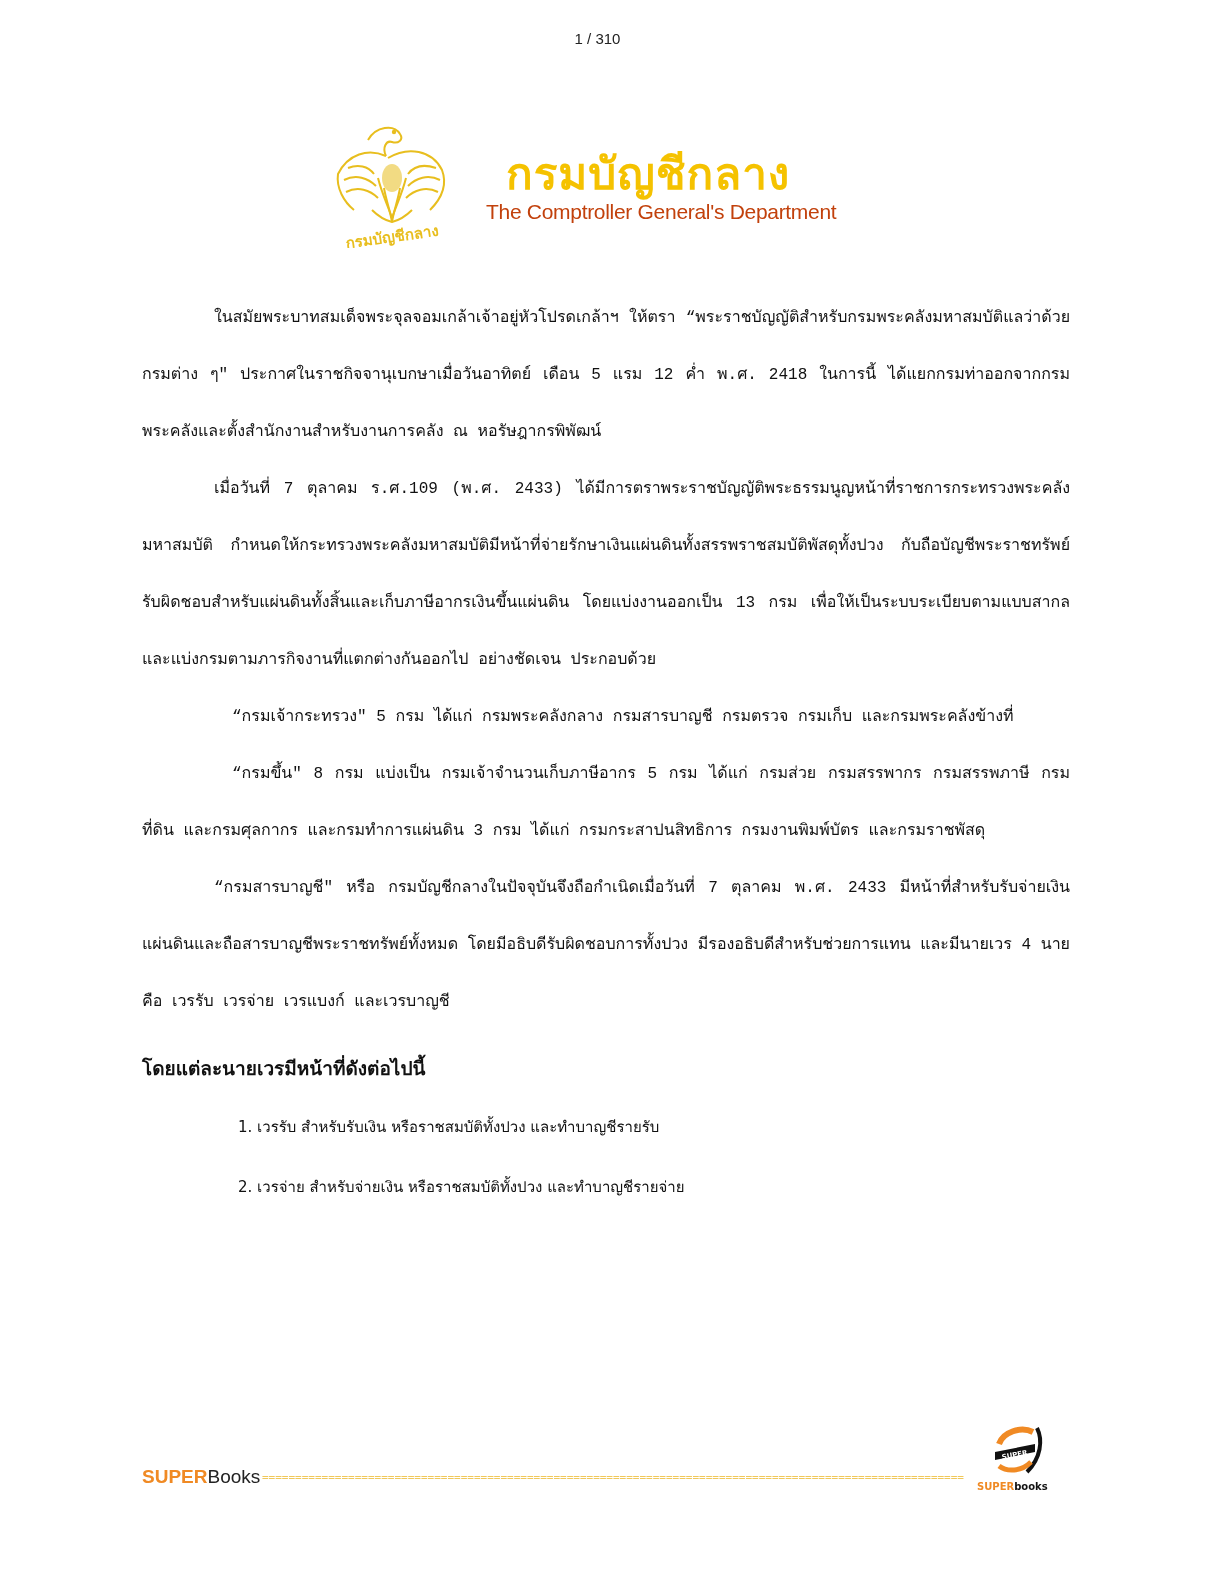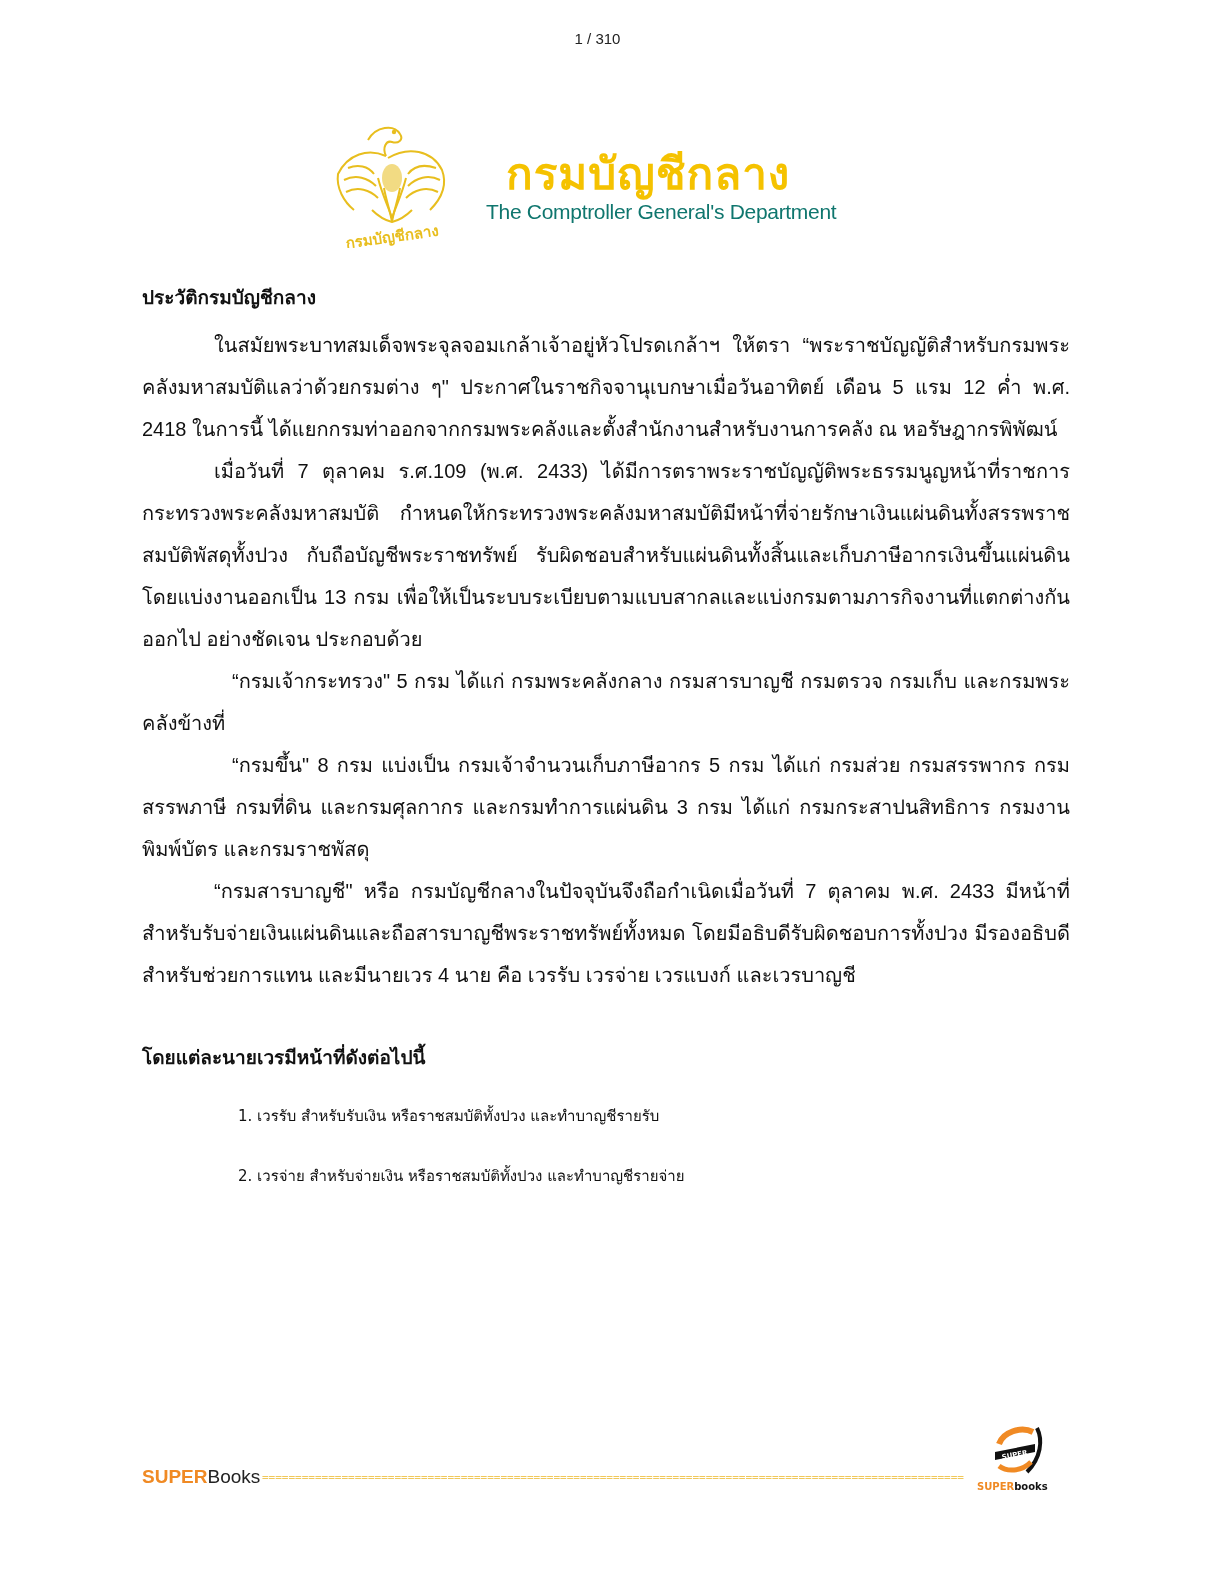--- a/index.html
+++ b/index.html
@@ -49,48 +49,48 @@
       color: #F5C200;
       letter-spacing: 1px;
       white-space: nowrap;
     }
     .logo-eng {
       position: absolute;
       left: 158px;
       top: 82px;
       font-family: "Liberation Sans", sans-serif;
       font-size: 21px;
-      color: #0f766e;
+      color: #c2410c;
       white-space: nowrap;
       letter-spacing: -0.3px;
     }
     .content {
       position: absolute;
       left: 142px;
       top: 280px;
       width: 928px;
     }
     .heading {
       font-family: "DejaVu Sans", sans-serif;
       font-weight: bold;
       font-size: 19px;
       line-height: 34px;
       margin: 0;
     }
     .para {
-      font-family: Liberation Sans, sans-serif;
-      font-size: 20px;
-      line-height: 42px;
+      font-family: Liberation Mono, monospace;
+      font-size: 16px;
+      line-height: 57px;
       text-align: justify;
       text-align-last: left;
       margin: 0;
     }
     .indent { text-indent: 72px; }
     .indent2 { text-indent: 90px; }
-    .h2-wrap { margin-top: 44px; }
+    .h2-wrap { margin-top: 20px; }
     .list-item {
       font-family: "DejaVu Sans", sans-serif;
       font-size: 15px;
       line-height: 60px;
       margin: 0;
       text-indent: 96px;
       text-align: justify;
       text-align-last: left;
     }
     .footer {
@@ -167,21 +167,20 @@
       <circle cx="66" cy="14" r="2.2"></circle>
       <ellipse cx="64" cy="60" rx="10" ry="14" opacity="0.55"></ellipse>
     </g>
     <text x="64" y="124" text-anchor="middle" font-family="DejaVu Sans, sans-serif" font-size="15" font-weight="bold" fill="#E8BE1E" transform="rotate(-8 64 118)">กรมบัญชีกลาง</text>
   </svg>
   <div class="logo-thai">กรมบัญชีกลาง</div>
   <div class="logo-eng">The Comptroller General's Department</div>
 </div>
 
 <div class="content">
-  <h1 class="heading">ประวัติกรมบัญชีกลาง</h1>
   <p class="para indent" style="margin-top:10px">ในสมัยพระบาทสมเด็จพระจุลจอมเกล้าเจ้าอยู่หัวโปรดเกล้าฯ ให้ตรา “พระราชบัญญัติสำหรับกรมพระคลังมหาสมบัติแลว่าด้วยกรมต่าง ๆ" ประกาศในราชกิจจานุเบกษาเมื่อวันอาทิตย์ เดือน 5 แรม 12 ค่ำ พ.ศ. 2418 ในการนี้ ได้แยกกรมท่าออกจากกรมพระคลังและตั้งสำนักงานสำหรับงานการคลัง ณ หอรัษฎากรพิพัฒน์</p>
   <p class="para indent">เมื่อวันที่ 7 ตุลาคม ร.ศ.109 (พ.ศ. 2433) ได้มีการตราพระราชบัญญัติพระธรรมนูญหน้าที่ราชการกระทรวงพระคลังมหาสมบัติ  กำหนดให้กระทรวงพระคลังมหาสมบัติมีหน้าที่จ่ายรักษาเงินแผ่นดินทั้งสรรพราชสมบัติพัสดุทั้งปวง กับถือบัญชีพระราชทรัพย์ รับผิดชอบสำหรับแผ่นดินทั้งสิ้นและเก็บภาษีอากรเงินขึ้นแผ่นดิน โดยแบ่งงานออกเป็น 13 กรม เพื่อให้เป็นระบบระเบียบตามแบบสากลและแบ่งกรมตามภารกิจงานที่แตกต่างกันออกไป อย่างชัดเจน ประกอบด้วย</p>
   <p class="para indent2">“กรมเจ้ากระทรวง" 5 กรม ได้แก่ กรมพระคลังกลาง กรมสารบาญชี กรมตรวจ กรมเก็บ และกรมพระคลังข้างที่</p>
   <p class="para indent2">“กรมขึ้น" 8 กรม แบ่งเป็น กรมเจ้าจำนวนเก็บภาษีอากร 5 กรม ได้แก่ กรมส่วย กรมสรรพากร กรมสรรพภาษี กรมที่ดิน และกรมศุลกากร และกรมทำการแผ่นดิน 3 กรม ได้แก่ กรมกระสาปนสิทธิการ กรมงานพิมพ์บัตร และกรมราชพัสดุ</p>
   <p class="para indent">“กรมสารบาญชี" หรือ กรมบัญชีกลางในปัจจุบันจึงถือกำเนิดเมื่อวันที่  7 ตุลาคม พ.ศ. 2433 มีหน้าที่สำหรับรับจ่ายเงินแผ่นดินและถือสารบาญชีพระราชทรัพย์ทั้งหมด โดยมีอธิบดีรับผิดชอบการทั้งปวง มีรองอธิบดีสำหรับช่วยการแทน และมีนายเวร 4 นาย คือ เวรรับ เวรจ่าย เวรแบงก์ และเวรบาญชี</p>
 
   <div class="h2-wrap">
     <h2 class="heading">โดยแต่ละนายเวรมีหน้าที่ดังต่อไปนี้</h2>
   </div>
   <div style="margin-top:12px">

